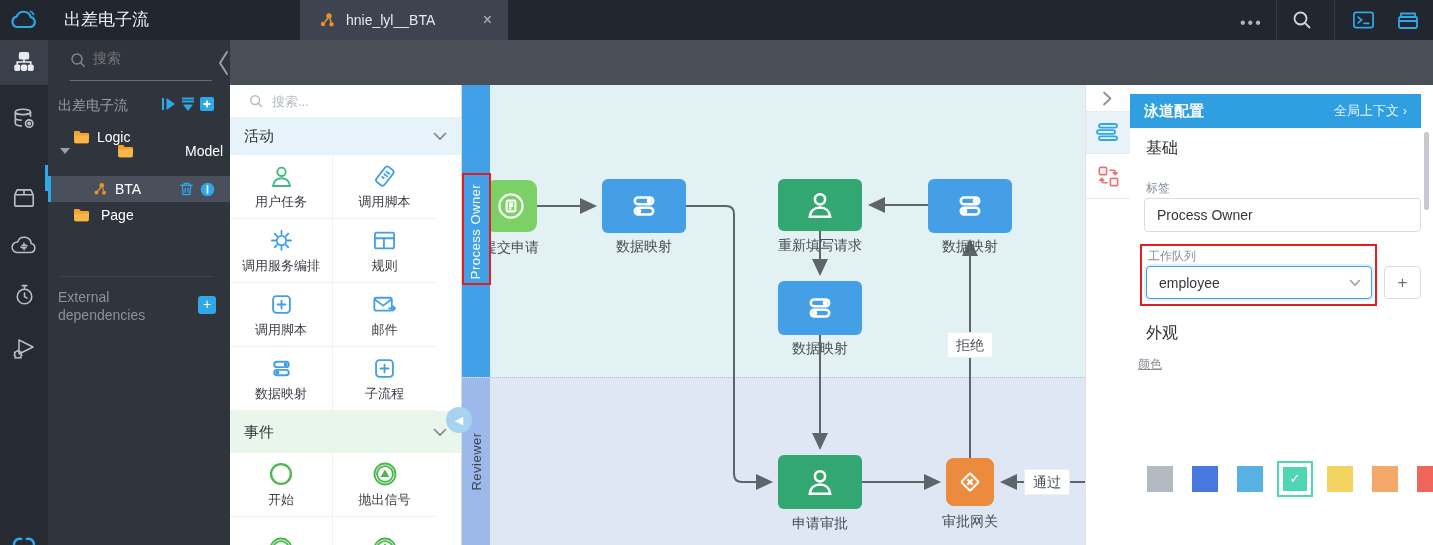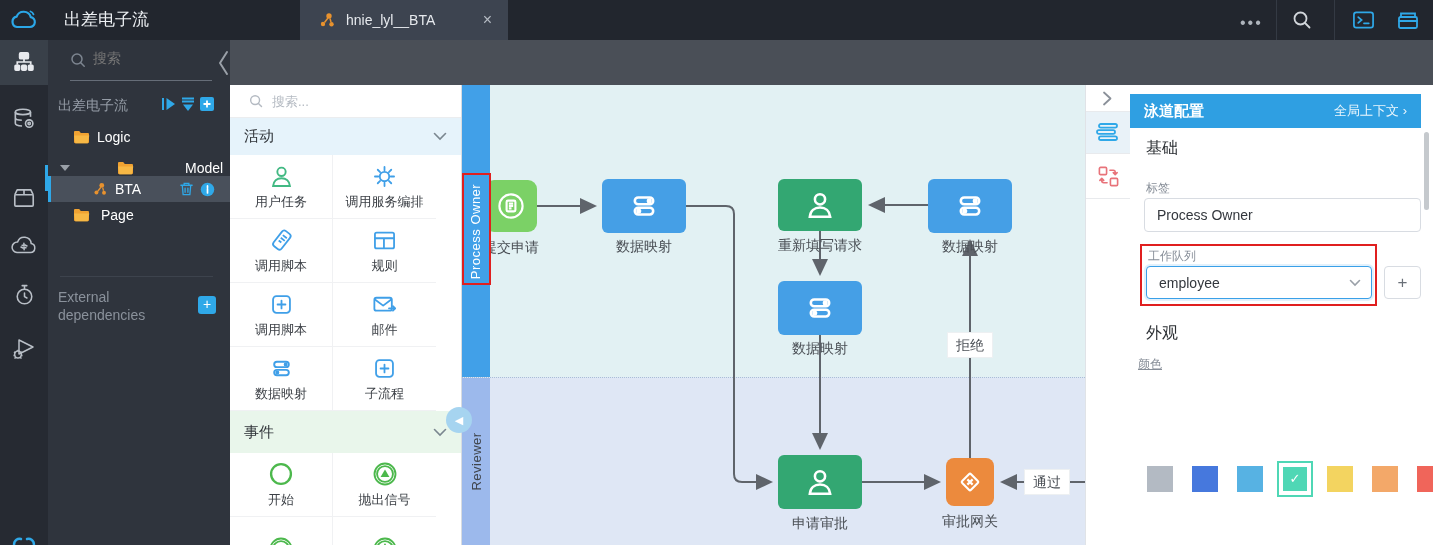--- a/index.html
+++ b/index.html
@@ -303,21 +303,21 @@
     <div class="tree-row" style="top:84px;">
       <span style="margin-left:25px;">
         <svg width="17" height="14" viewBox="0 0 17 14">
             <path d="M1 2.2C1 1.5 1.5 1 2.2 1h4l1.6 2h7c.7 0 1.2.5 1.2 1.2V12c0 .7-.5 1.2-1.2 1.2H2.2C1.5 13.2 1 12.7 1 12z" fill="#f0a232"></path>
             <path d="M1 5.5h15.3l-1.6 7.7H2.4z" fill="#f7b845"></path>
           </svg>
       </span>
       <span style="margin-left:7px;">Logic</span>
     </div>
 
-    <div class="tree-row" style="top:115px;gap:44px;">
+    <div class="tree-row" style="top:98px;gap:44px;">
       <span class="caret-down" style="margin-left:12px;"></span>
       <span style="margin-left:3px;">
         <svg width="17" height="14" viewBox="0 0 17 14">
             <path d="M1 2.2C1 1.5 1.5 1 2.2 1h4l1.6 2h7c.7 0 1.2.5 1.2 1.2V12c0 .7-.5 1.2-1.2 1.2H2.2C1.5 13.2 1 12.7 1 12z" fill="#f0a232"></path>
             <path d="M1 5.5h15.3l-1.6 7.7H2.4z" fill="#f7b845"></path>
           </svg>
       </span>
       <span style="margin-left:7px;">Model</span>
     </div>
 
@@ -380,34 +380,34 @@
 
     <div class="pal-grid">
       <div class="pal-cell">
         <svg width="27" height="27" viewBox="0 0 24 24" fill="none" stroke="#42b983" stroke-width="1.7">
           <circle cx="12" cy="7.8" r="3.7"></circle>
             <path d="M4.5 20.5c.4-4.4 3.4-7 7.5-7s7.1 2.6 7.5 7z"></path>
         </svg>
         <span class="pal-label">用户任务</span>
       </div>
       <div class="pal-cell">
-        <svg width="27" height="27" viewBox="0 0 24 24" fill="none" stroke="#3f9fe8" stroke-width="1.6" stroke-linecap="round">
-          <circle cx="12" cy="12" r="4.2"></circle>
-          <path d="M12 3.5v3M12 17.5v3M3.5 12h3M17.5 12h3M6 6l2.1 2.1M15.9 15.9 18 18M18 6l-2.1 2.1M8.1 15.9 6 18"></path>
-        </svg>
-        <span class="pal-label">调用服务编排</span>
-      </div>
-      <div class="pal-cell">
         <svg width="27" height="27" viewBox="0 0 24 24" fill="none" stroke="#3f9fe8" stroke-width="1.6">
           <g transform="rotate(38 12 12)">
               <rect x="7.5" y="3" width="9" height="17" rx="2.5"></rect>
               <path d="M10 7.5h4.5M10 10.5h4.5M10 13.5h3"></path>
             </g>
         </svg>
         <span class="pal-label">调用脚本</span>
+      </div>
+      <div class="pal-cell">
+        <svg width="27" height="27" viewBox="0 0 24 24" fill="none" stroke="#3f9fe8" stroke-width="1.6" stroke-linecap="round">
+          <circle cx="12" cy="12" r="4.2"></circle>
+          <path d="M12 3.5v3M12 17.5v3M3.5 12h3M17.5 12h3M6 6l2.1 2.1M15.9 15.9 18 18M18 6l-2.1 2.1M8.1 15.9 6 18"></path>
+        </svg>
+        <span class="pal-label">调用服务编排</span>
       </div>
       <div class="pal-cell">
         <svg width="27" height="27" viewBox="0 0 24 24" fill="none" stroke="#3f9fe8" stroke-width="1.6">
           <rect x="3.5" y="5" width="17" height="14" rx="1.5"></rect>
             <path d="M3.5 10h17M11.5 10v9"></path>
         </svg>
         <span class="pal-label">规则</span>
       </div>
       <div class="pal-cell">
         <svg width="27" height="27" viewBox="0 0 24 24" fill="none" stroke="#3f9fe8" stroke-width="1.6" stroke-linecap="round">

